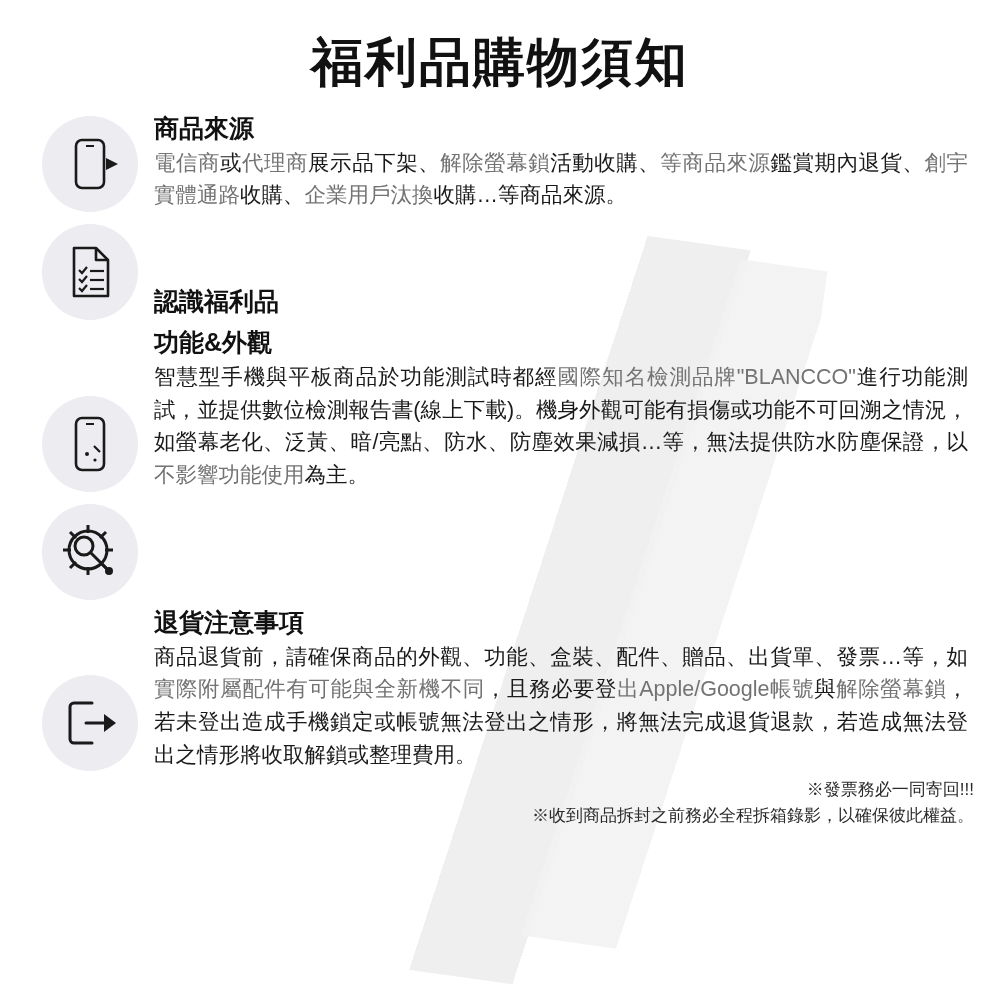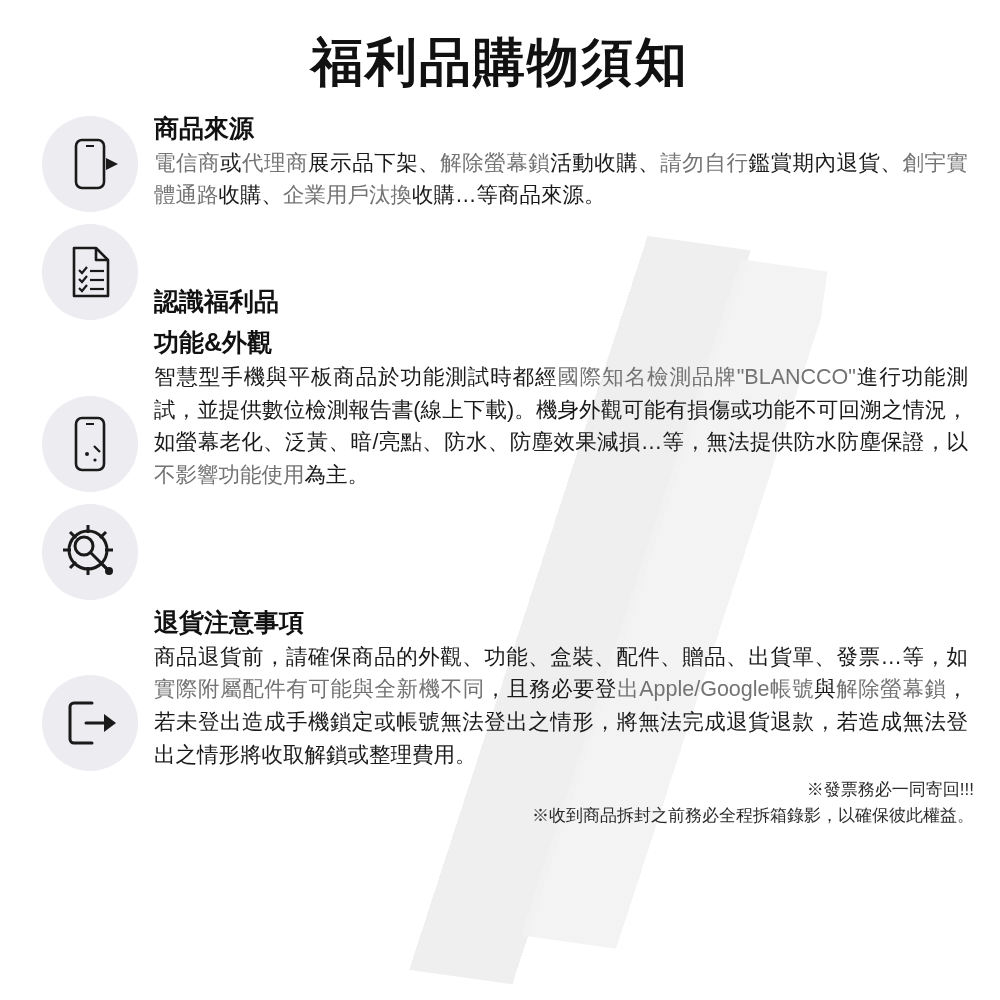--- a/index.html
+++ b/index.html
@@ -124,21 +124,21 @@
         <svg width="72" height="72" viewBox="0 0 72 72">
           <rect x="22" y="12" width="28" height="48" rx="6" ry="6" fill="none" stroke="#1a1a1a" stroke-width="2.6"></rect>
           <line x1="32" y1="18" x2="40" y2="18" stroke="#1a1a1a" stroke-width="2"></line>
           <polygon points="52,30 64,36 52,42" fill="#1a1a1a"></polygon>
         </svg>
       </div>
     </div>
     <div class="body-cell">
       <div class="sec-title">商品來源</div>
       <div class="sec-text">
-        <span class="hl">電信商</span><span>或</span><span class="hl">代理商</span><span>展示品下架、</span><span class="hl">解除螢幕鎖</span><span>活動收購、</span><span class="hl">請勿自行</span><span>鑑賞期內退貨、</span><span class="hl">創宇實體通路</span><span>收購、</span><span class="hl">企業用戶汰換</span><span>收購…等商品來源。</span>
+        <span class="hl">電信商</span><span>或</span><span class="hl">代理商</span><span>展示品下架、</span><span class="hl">解除螢幕鎖</span><span>活動收購、</span><span class="hl">等商品來源</span><span>鑑賞期內退貨、</span><span class="hl">創宇實體通路</span><span>收購、</span><span class="hl">企業用戶汰換</span><span>收購…等商品來源。</span>
       </div>
     </div>
   </div>
 
   <div class="section">
     <div class="icon-cell">
       <div class="icon-circle">
         <svg width="72" height="72" viewBox="0 0 72 72">
           <path d="M20 12 h22 l12 12 v36 h-34 z" fill="none" stroke="#1a1a1a" stroke-width="2.6" stroke-linejoin="round"></path>
           <path d="M42 12 v12 h12" fill="none" stroke="#1a1a1a" stroke-width="2.6" stroke-linejoin="round"></path>

